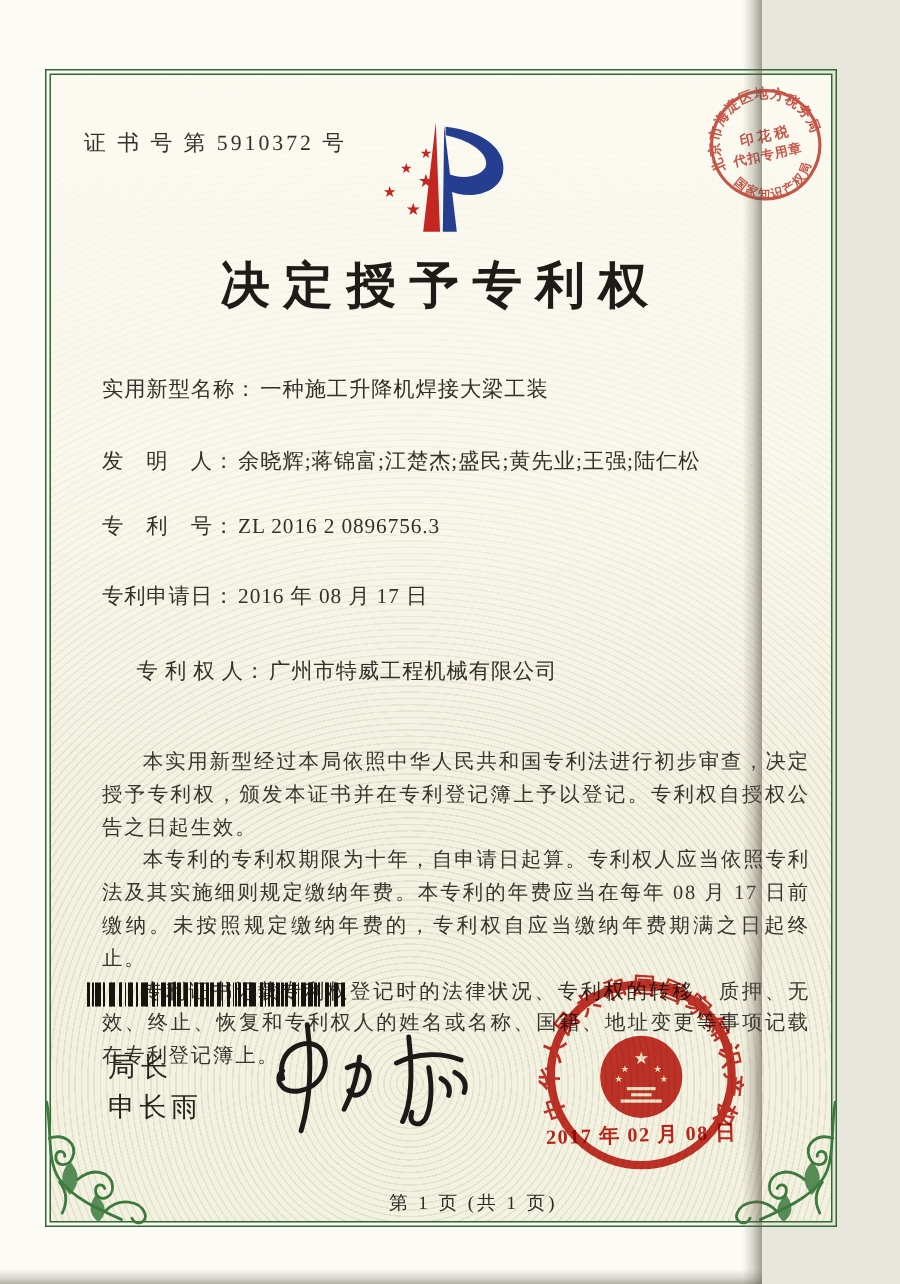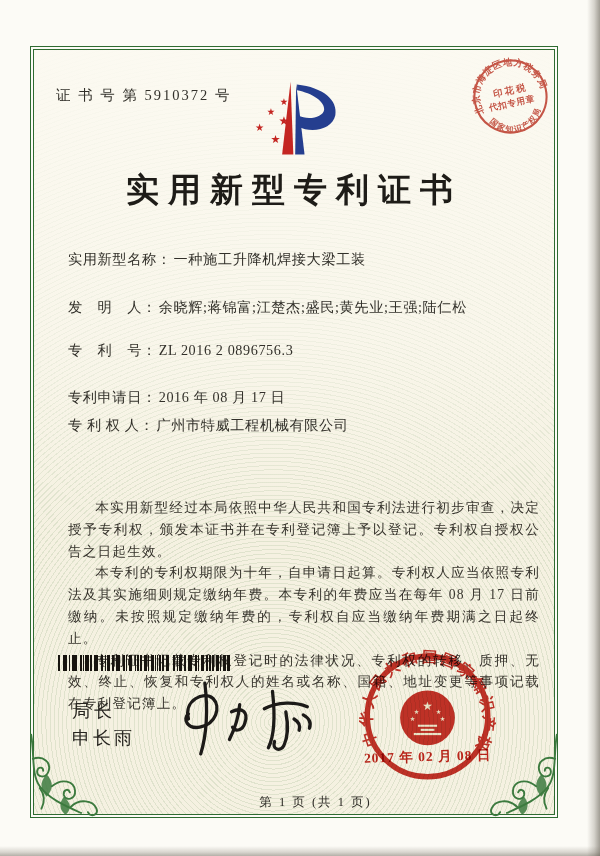--- a/index.html
+++ b/index.html
@@ -7,21 +7,21 @@
     --flourish:#3c7a3e;
     --seal-red:#c3271d;
     --stamp-red:#bf3a2b;
     --logo-blue:#253e8f;
     --logo-red:#c42622;
     --ink:#32302a;
   }
   *{margin:0;padding:0;box-sizing:border-box;}
   html,body{width:600px;height:856px;overflow:hidden;}
   body{font-family:"Liberation Serif","DejaVu Serif",serif;background:#e9e6de;}
-  .stage{position:relative;width:600px;height:856px;background:#fcfbf6;}
+  .stage{position:relative;width:508px;height:856px;background:#fcfbf6;}
   .sheet{position:absolute;inset:0;background:#fcfbf6;}
   
   .edge-right{position:absolute;top:0;right:0;width:13px;height:100%;
     background:linear-gradient(to right,rgba(0,0,0,0) 0%,rgba(115,108,96,.28) 55%,rgba(84,78,66,.55) 100%);z-index:9;}
   .edge-bottom{position:absolute;left:0;bottom:0;width:100%;height:10px;
     background:linear-gradient(to bottom,rgba(0,0,0,0) 0%,rgba(115,108,96,.25) 60%,rgba(90,84,72,.45) 100%);z-index:9;}
   
   .frame{position:absolute;left:30px;top:46px;width:528px;height:772px;border:1.6px solid var(--green);}
   .frame-inner{position:absolute;inset:2.2px;border:1.4px solid var(--green);
     background-color:#f5f1e1;
@@ -31,21 +31,21 @@
   .corner{position:absolute;width:92px;height:86px;z-index:3;}
   .corner.left{left:23px;top:733px;}
   .corner.right{left:473px;top:733px;transform:scaleX(-1);}
   
   .cert-number{position:absolute;left:56px;top:86px;font-size:14.5px;letter-spacing:2px;color:var(--ink);z-index:2;}
   .logo{position:absolute;left:243px;top:78px;width:110px;height:84px;z-index:2;}
   .title{position:absolute;left:30px;top:168px;width:528px;text-align:center;
     font-size:33px;font-weight:bold;letter-spacing:9px;color:#1e1c18;z-index:2;}
   .field{position:absolute;left:68px;font-size:14.2px;color:var(--ink);letter-spacing:.6px;white-space:nowrap;z-index:2;}
   .field .val{margin-left:2px;}
-  .f0{top:250px;} .f1{top:298px;} .f2{top:341px;} .f3{top:388px;} .f4{top:416px;} .f5{top:473px;}
+  .f0{top:250px;} .f1{top:298px;} .f2{top:341px;} .f3{top:388px;} .f4{top:438px;margin-left:23px;} .f5{top:473px;}
   .body-text{position:absolute;left:68px;top:497px;width:472px;font-size:13.6px;line-height:21.8px;
     letter-spacing:1.2px;color:#37342d;text-align:justify;z-index:2;}
   .body-text p{text-indent:2em;margin:0;}
   .barcode{position:absolute;left:58px;top:655px;width:172px;height:16px;z-index:2;
     background:
       repeating-linear-gradient(90deg,#17140f 0 2px,rgba(0,0,0,0) 2px 3.6px,#17140f 3.6px 4.4px,rgba(0,0,0,0) 4.4px 7.2px),
       repeating-linear-gradient(90deg,#17140f 0 1.2px,rgba(0,0,0,0) 1.2px 5.1px,#17140f 5.1px 7.4px,rgba(0,0,0,0) 7.4px 11px);}
   .sig-title{position:absolute;left:72px;top:699px;font-size:18px;letter-spacing:4px;color:#26241f;z-index:2;}
   .sig-name{position:absolute;left:72px;top:726px;font-size:18px;letter-spacing:3px;color:#26241f;z-index:2;}
   .signature{position:absolute;left:168px;top:678px;width:168px;height:82px;z-index:2;}
@@ -113,21 +113,21 @@
       <text font-size="13.2" fill="#bf3a2b" letter-spacing="1" font-weight="bold">
         <textPath href="#tax-arc-top">北京市海淀区地方税务局</textPath>
       </text>
       <text font-size="11.5" fill="#bf3a2b" letter-spacing="2" font-weight="bold">
         <textPath href="#tax-arc-bottom" startOffset="6">国家知识产权局</textPath>
       </text>
       <text x="70" y="66" font-size="13.5" fill="#bf3a2b" text-anchor="middle" font-weight="bold">印 花 税</text>
       <text x="70" y="84" font-size="12.5" fill="#bf3a2b" text-anchor="middle" font-weight="bold" letter-spacing="1">代扣专用章</text>
     </svg>
 
-    <div class="title">实用新型专利证书</div>
+    <div class="title">决定授予专利权</div>
 
     <div class="field f0"><span class="lab">实用新型名称：</span><span class="val">一种施工升降机焊接大梁工装</span></div>
     <div class="field f1"><span class="lab">发　明　人：</span><span class="val">余晓辉;蒋锦富;江楚杰;盛民;黄先业;王强;陆仁松</span></div>
     <div class="field f2"><span class="lab">专　利　号：</span><span class="val">ZL 2016 2 0896756.3</span></div>
     <div class="field f3"><span class="lab">专利申请日：</span><span class="val">2016 年 08 月 17 日</span></div>
     <div class="field f4"><span class="lab">专 利 权 人：</span><span class="val">广州市特威工程机械有限公司</span></div>
 
     <div class="body-text">
       <p>本实用新型经过本局依照中华人民共和国专利法进行初步审查，决定授予专利权，颁发本证书并在专利登记簿上予以登记。专利权自授权公告之日起生效。</p>
       <p>本专利的专利权期限为十年，自申请日起算。专利权人应当依照专利法及其实施细则规定缴纳年费。本专利的年费应当在每年 08 月 17 日前缴纳。未按照规定缴纳年费的，专利权自应当缴纳年费期满之日起终止。</p>

